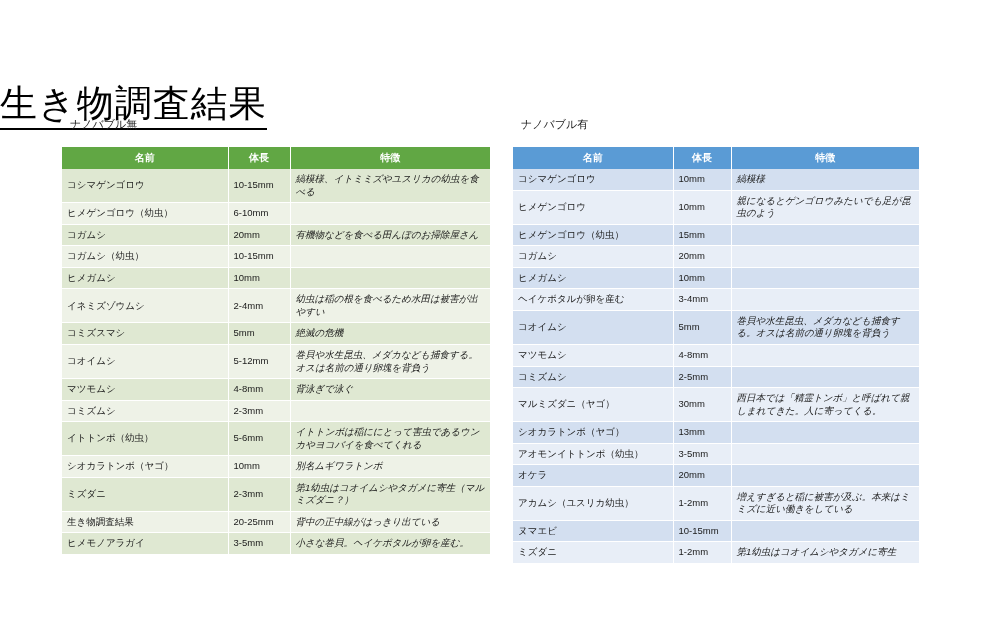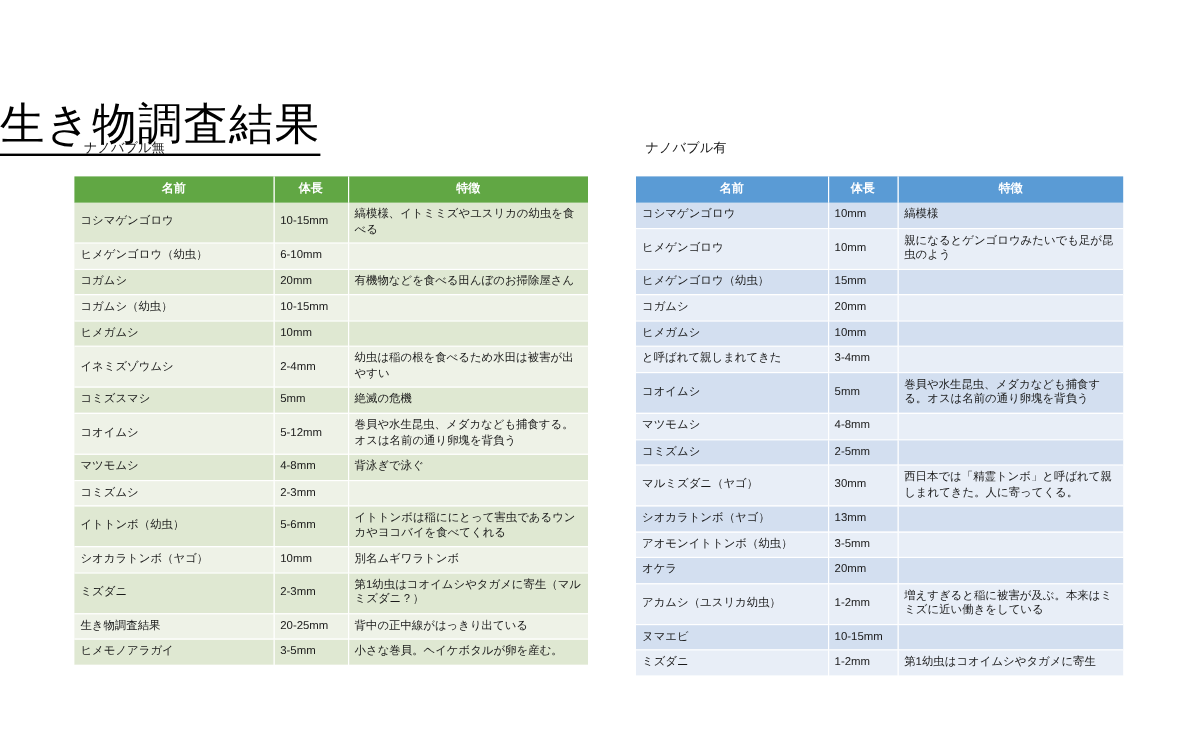--- a/index.html
+++ b/index.html
@@ -42,21 +42,21 @@
     line-height: 1.15;
     white-space: nowrap;
   }
 
   
   .table-block {
     position: absolute;
     top: 118px;
   }
   .table-block.left  { left: 62px;  width: 428px; }
-  .table-block.right { left: 530px; width: 375px; }
+  .table-block.right { left: 513px; width: 375px; }
 
   .block-label {
     font-size: 11px;
     color: #1a1a1a;
     margin: 0 0 16px 8px;
     line-height: 1.2;
     white-space: nowrap;
   }
 
   table.survey {
@@ -111,21 +111,21 @@
   .theme-blue th.col-size { border-right: 1px solid #ffffff; }
   .theme-blue tbody tr.odd  td { background: #d3dff0; }
   .theme-blue tbody tr.even td { background: #e8eef7; }
   .theme-blue tbody td.col-name { border-right: 1px solid #ffffff; }
   .theme-blue tbody td.col-size { border-right: 1px solid #ffffff; }
   .theme-blue tbody tr td { border-bottom: 1px solid #ffffff; }
   .theme-blue { border-bottom: 1px solid #9ab8da; }
 
   .cell-name { text-align: left; }
   .cell-size { text-align: left; }
-  .cell-feat { text-align: left; }
+  .cell-feat { text-align: left; font-style: italic; }
 </style>
 </head>
 <body>
 
 <div class="slide">
 
   <div class="title-wrap">
     <h1 class="title">生き物調査結果</h1>
   </div>
 
@@ -259,21 +259,21 @@
             <td class="col-name cell-name">コガムシ</td>
             <td class="col-size cell-size">20mm</td>
             <td class="col-feat cell-feat"></td>
           </tr>
           <tr class="odd">
             <td class="col-name cell-name">ヒメガムシ</td>
             <td class="col-size cell-size">10mm</td>
             <td class="col-feat cell-feat"></td>
           </tr>
           <tr class="even">
-            <td class="col-name cell-name">と呼ばれて親しまれてきた</td>
+            <td class="col-name cell-name">ヘイケボタルが卵を産む</td>
             <td class="col-size cell-size">3-4mm</td>
             <td class="col-feat cell-feat"></td>
           </tr>
           <tr class="odd">
             <td class="col-name cell-name">コオイムシ</td>
             <td class="col-size cell-size">5mm</td>
             <td class="col-feat cell-feat">巻貝や水生昆虫、メダカなども捕食する。オスは名前の通り卵塊を背負う</td>
           </tr>
           <tr class="even">
             <td class="col-name cell-name">マツモムシ</td>

